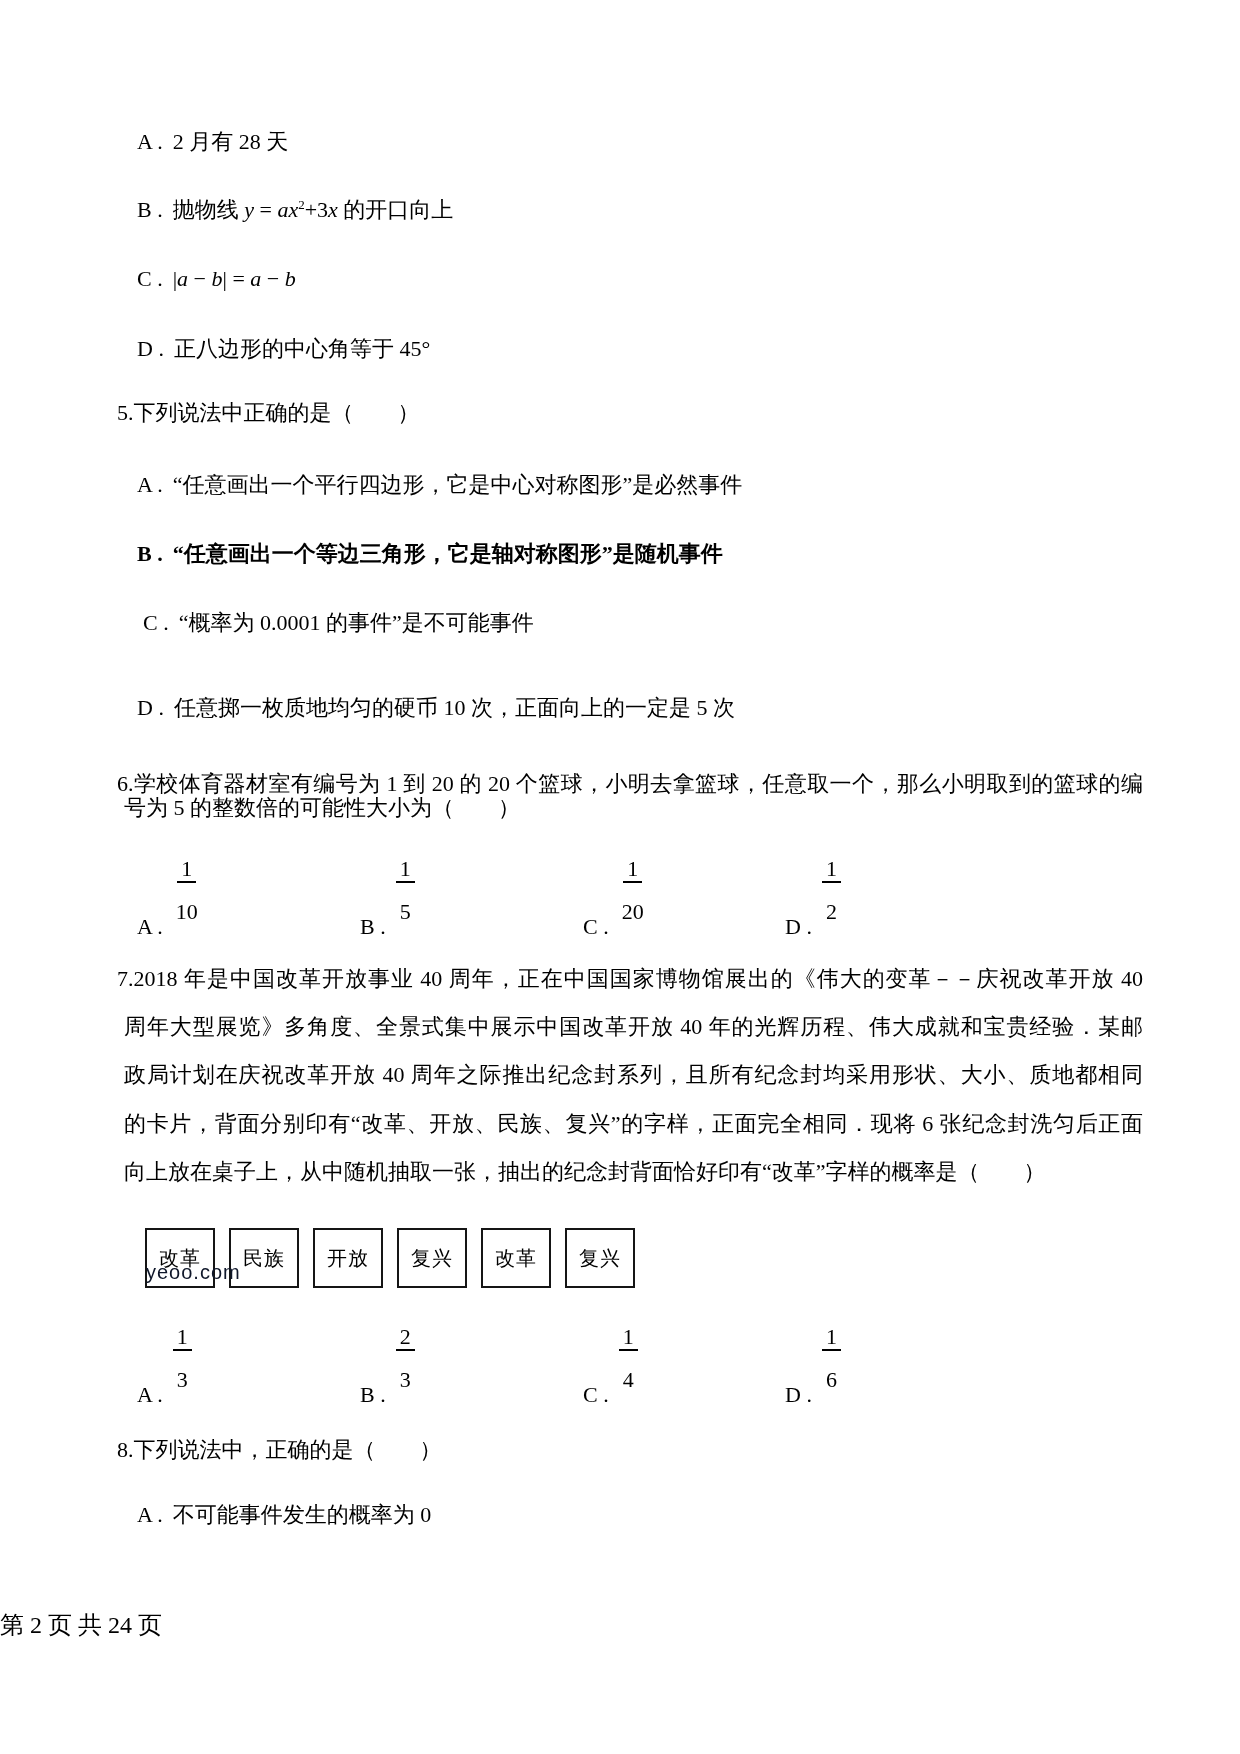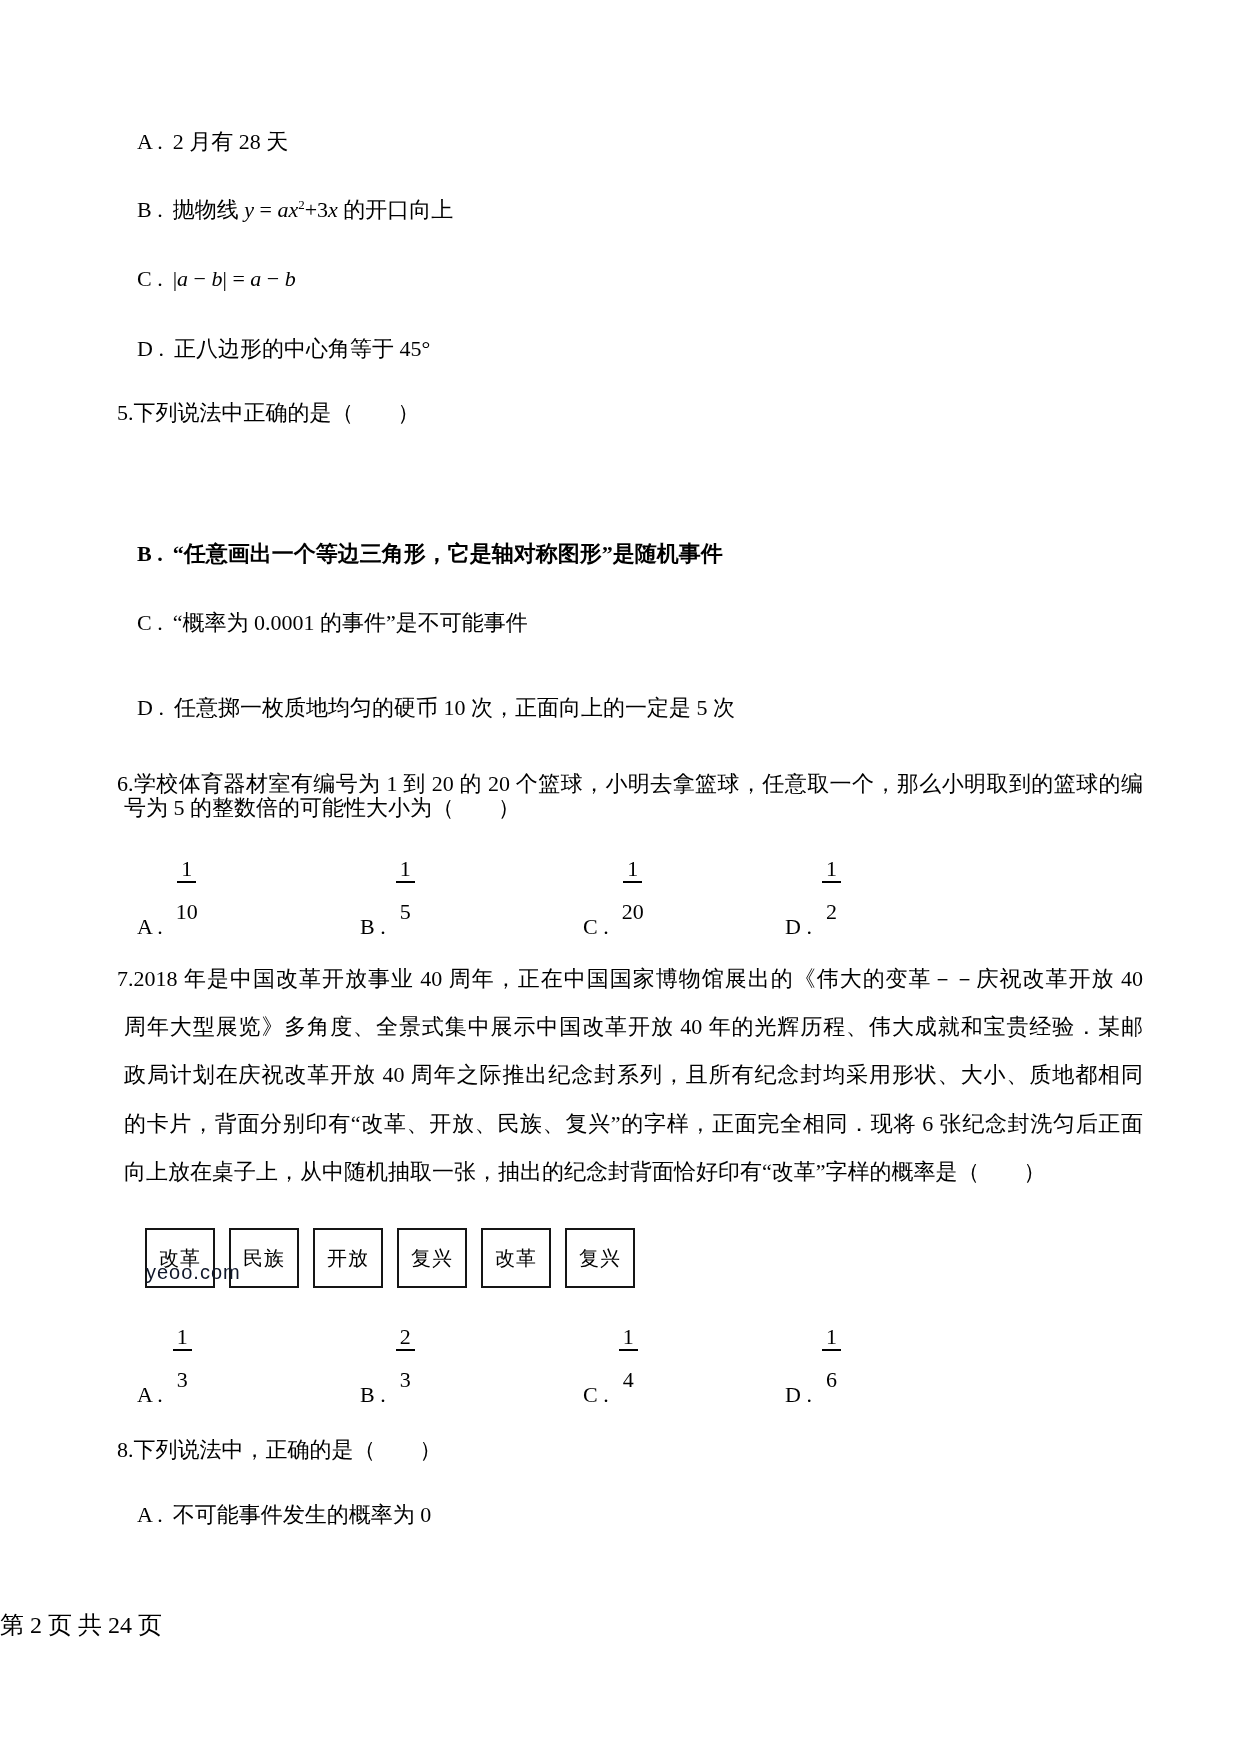--- a/index.html
+++ b/index.html
@@ -50,24 +50,27 @@
   <div class="line" style="left:137px;top:265px;">
     <span class="opt-label">C .</span><span><span>|</span><span class="it">a</span><span> − </span><span class="it">b</span><span>| = </span><span class="it">a</span><span> − </span><span class="it">b</span></span>
   </div>
 
   <div class="line" style="left:137px;top:335px;">
     <span class="opt-label">D .</span><span>正八边形的中心角等于 45°</span>
   </div>
 
   <div class="line" style="left:117px;top:399px;">5.下列说法中正确的是（　　）</div>
 
+  <div class="line" style="left:137px;top:471px;">
+    <span class="opt-label">A .</span><span>“任意画出一个平行四边形，它是中心对称图形”是必然事件</span>
+  </div>
   <div class="line" style="left:137px;top:540px;font-weight:bold;">
     <span class="opt-label">B .</span><span>“任意画出一个等边三角形，它是轴对称图形”是随机事件</span>
   </div>
-  <div class="line" style="left:137px;top:609px;">
+  <div class="line" style="left:143px;top:609px;">
     <span class="opt-label">C .</span><span>“概率为 0.0001 的事件”是不可能事件</span>
   </div>
   <div class="line" style="left:137px;top:694px;">
     <span class="opt-label">D .</span><span>任意掷一枚质地均匀的硬币 10 次，正面向上的一定是 5 次</span>
   </div>
 
   <div class="jline" style="left:117px;top:770px;width:1026px;">6.学校体育器材室有编号为 1 到 20 的 20 个篮球，小明去拿篮球，任意取一个，那么小明取到的篮球的编</div>
   <div class="line" style="left:124px;top:794px;">号为 5 的整数倍的可能性大小为（　　）</div>
 
   <div class="fracopt" style="left:137px;top:856px;">

